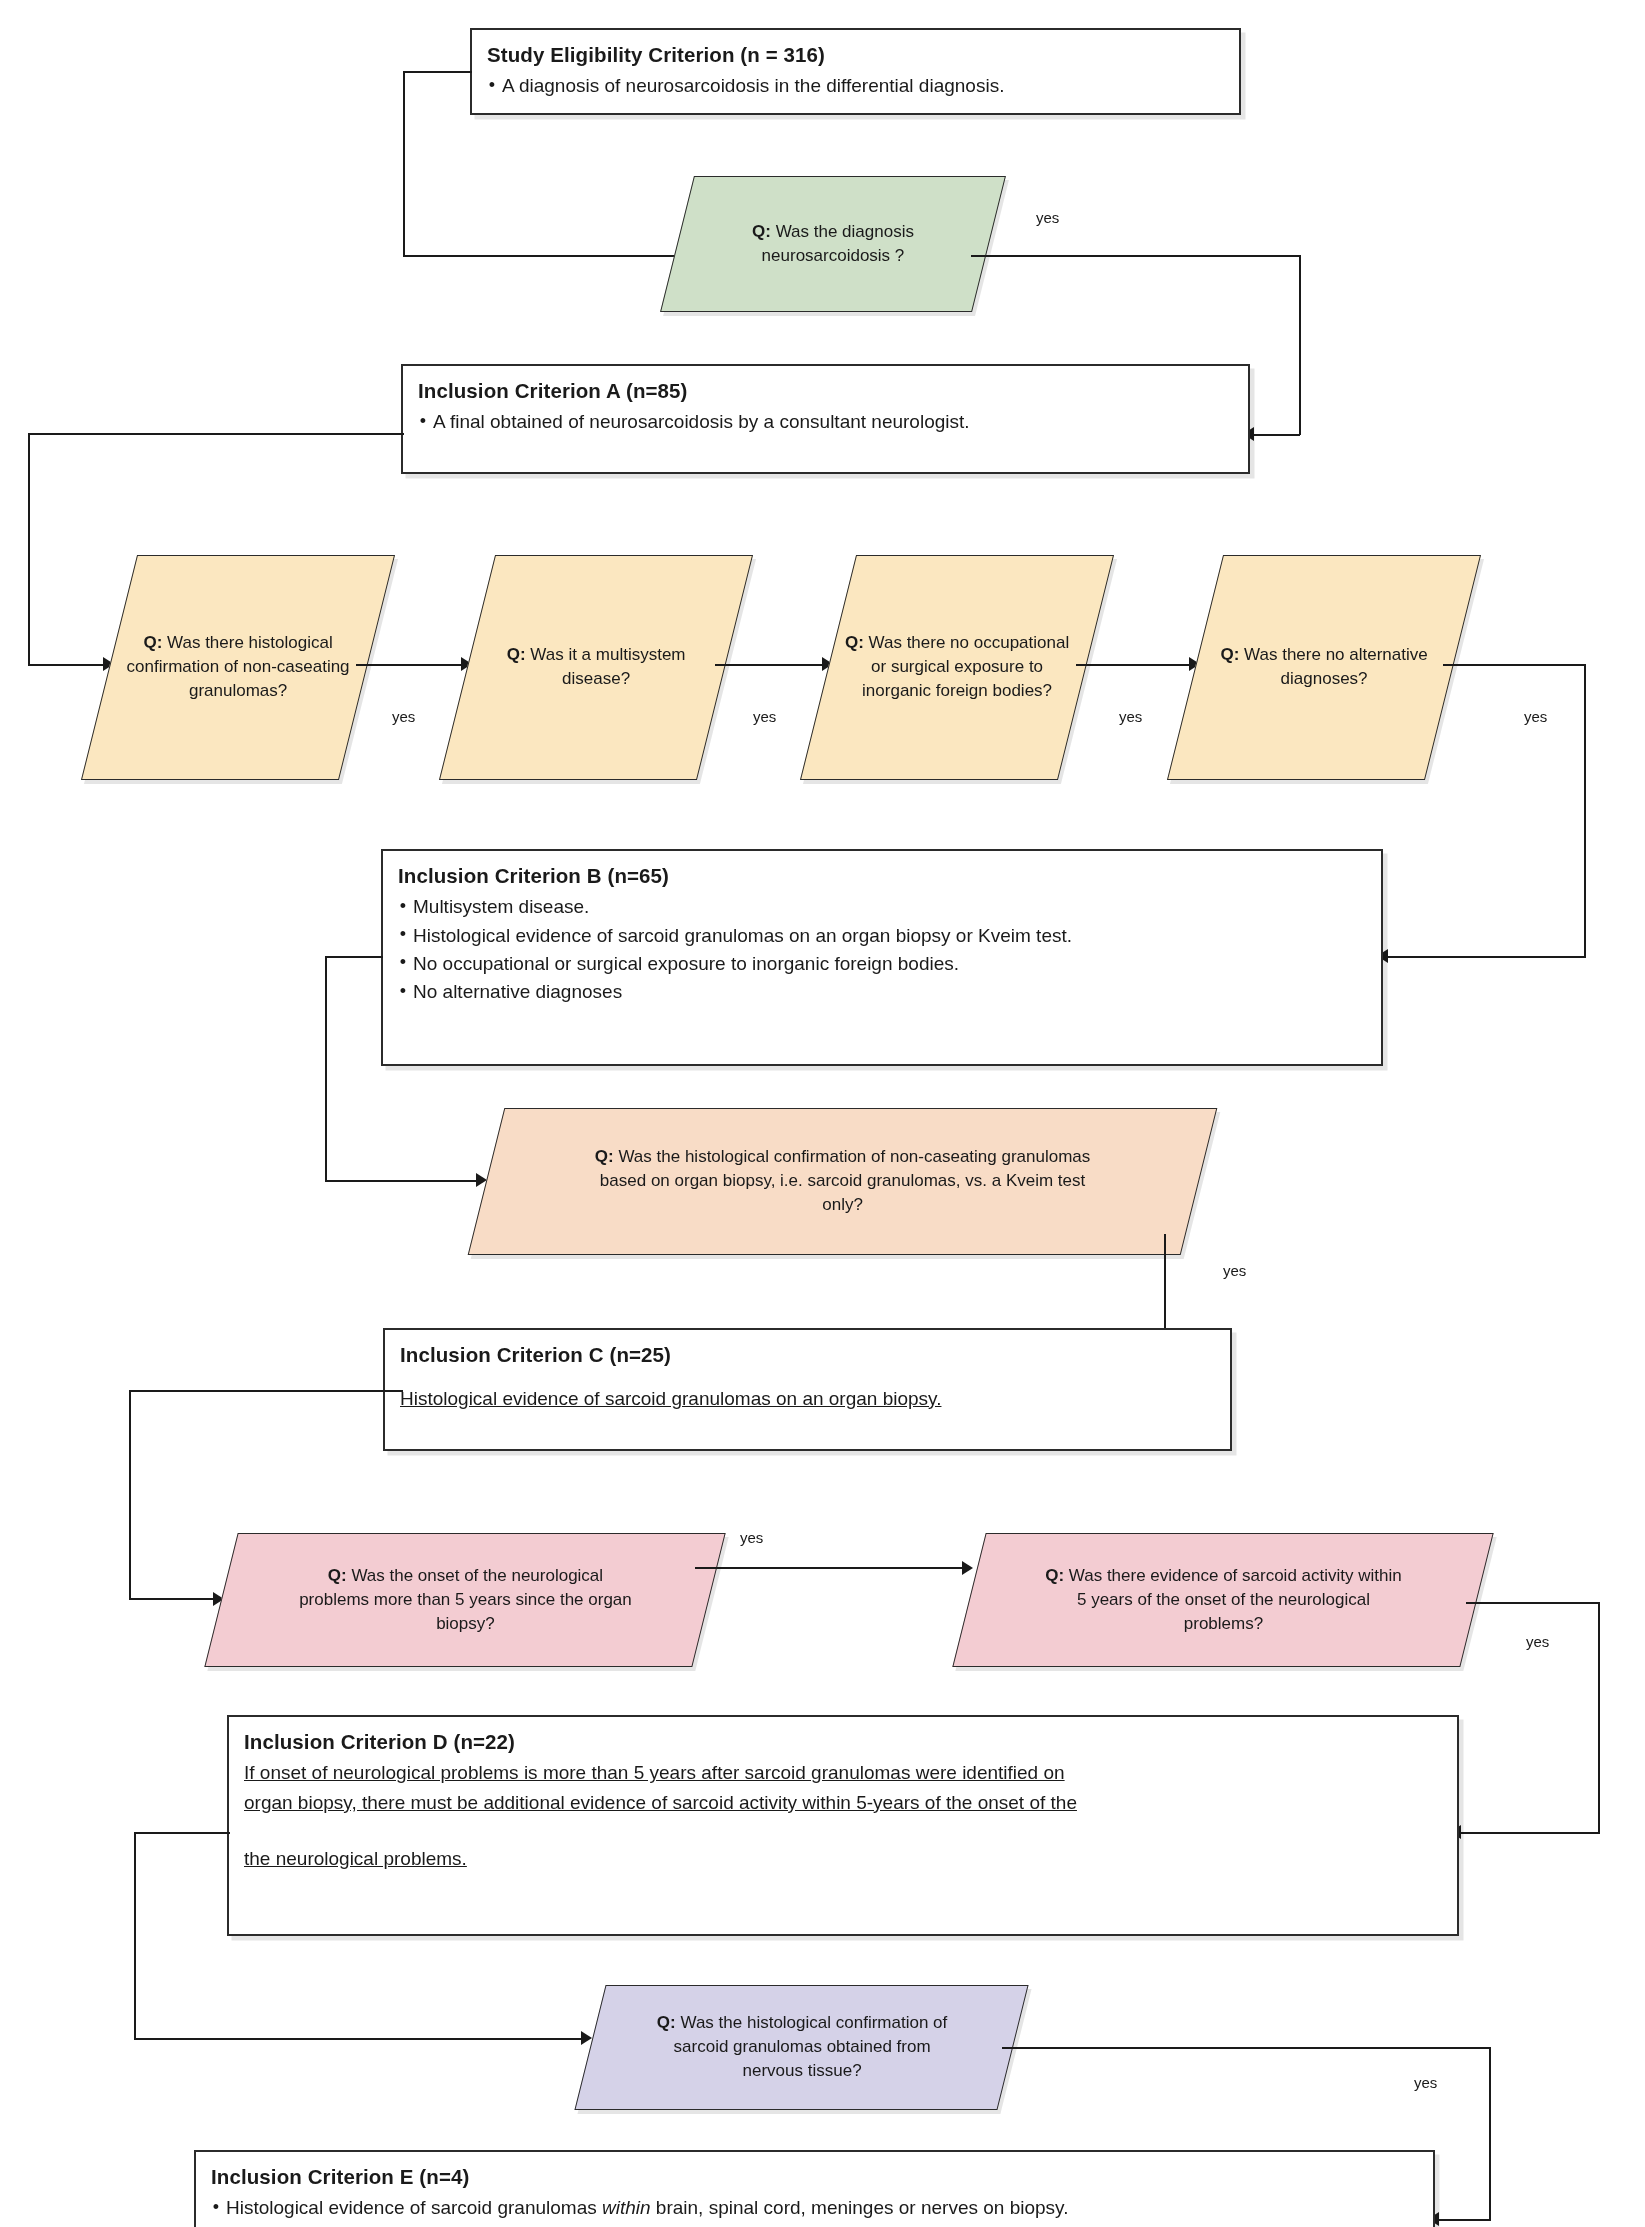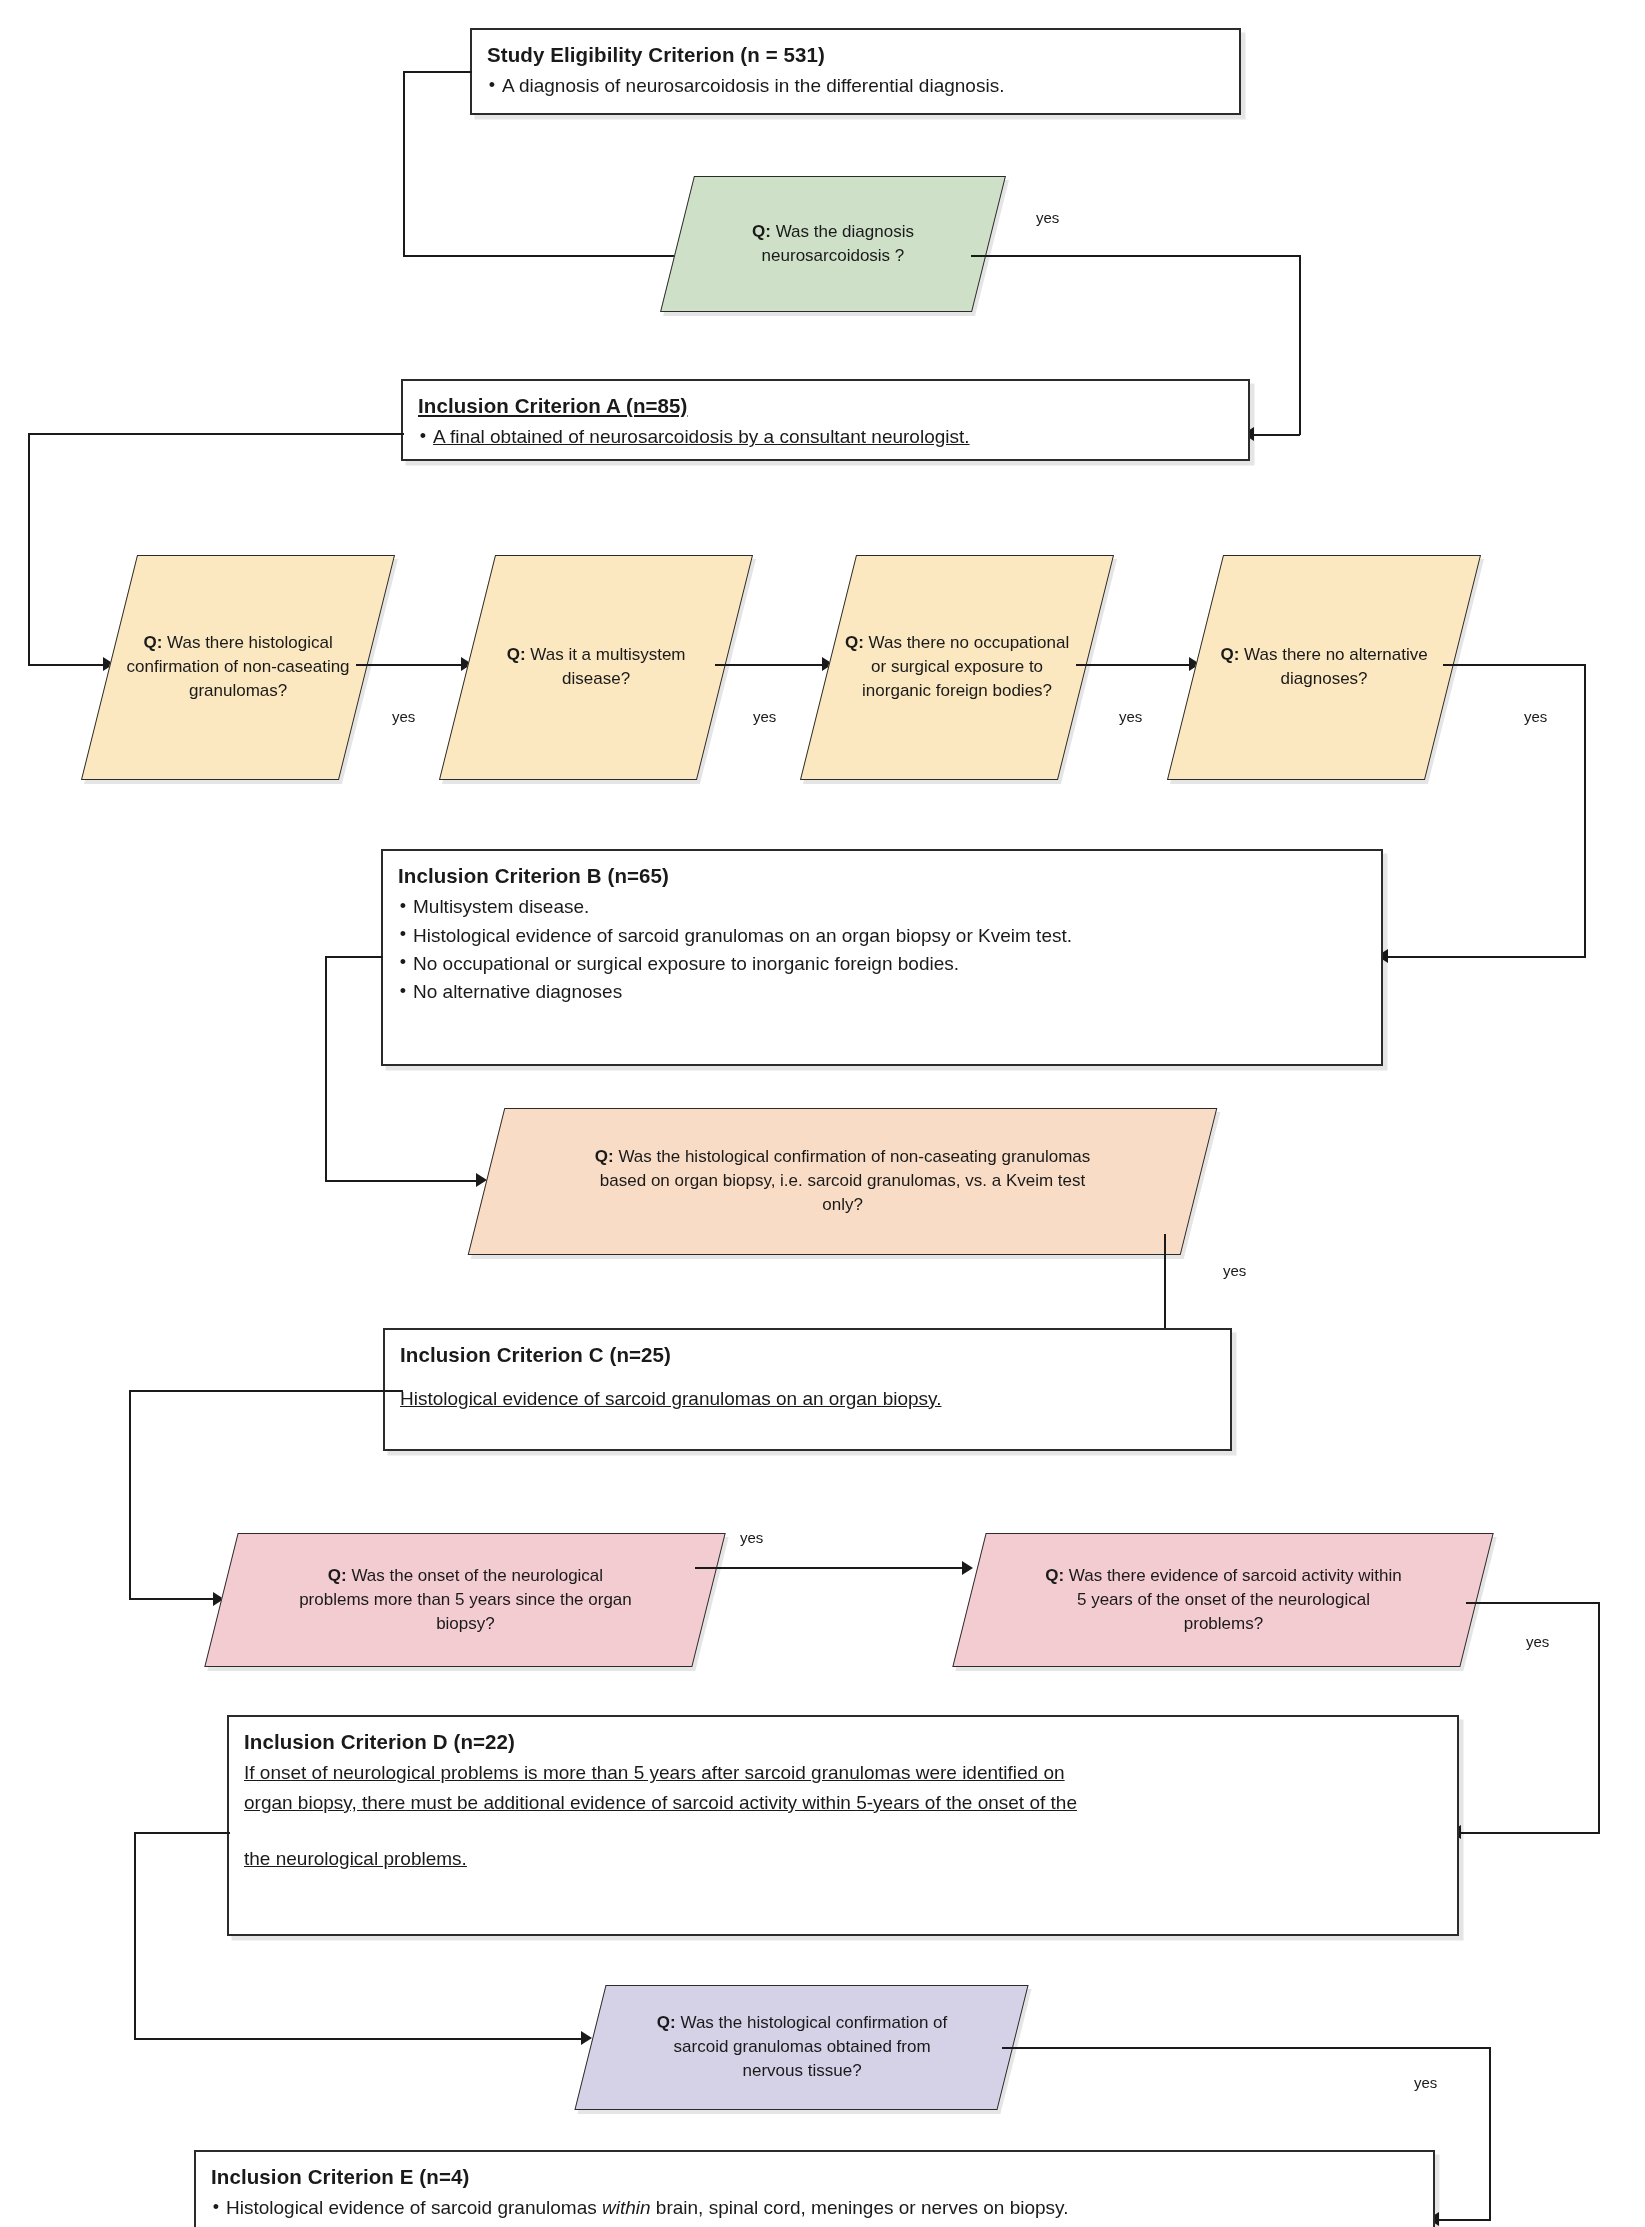--- a/index.html
+++ b/index.html
@@ -107,21 +107,21 @@
     color: #1a1a1a;
     white-space: nowrap;
   }
 </style>
 </head>
 <body>
 
 <div id="canvas">
 
   <div class="box" style="left:470px; top:28px; width:771px; height:87px;">
-    <div class="box-title">Study Eligibility Criterion (n = 531)</div>
+    <div class="box-title">Study Eligibility Criterion (n = 316)</div>
     <div class="box-body">
       <ul>
         <li>A diagnosis of neurosarcoidosis in the differential diagnosis.</li>
       </ul>
     </div>
   </div>
 
   <div class="v-line" style="left:403px; top:71px; height:185px;"></div>
   <div class="h-line" style="left:403px; top:71px; width:69px;"></div>
   <div class="h-line" style="left:403px; top:255px; width:281px;"></div>
@@ -132,21 +132,21 @@
       <b>Q:</b><span> Was the diagnosis neurosarcoidosis ?</span>
     </div>
   </div>
 
   <div class="h-line" style="left:971px; top:255px; width:330px;"></div>
   <div class="v-line" style="left:1299px; top:255px; height:180px;"></div>
   <div class="h-line" style="left:1247px; top:434px; width:53px;"></div>
   <div class="arrow-l" style="left:1243px; top:427px;"></div>
   <div class="edge-label" style="left:1036px; top:209px;">yes</div>
 
-  <div class="box" style="left:401px; top:379px; width:849px; height:82px;text-decoration:underline;">
+  <div class="box" style="left:401px; top:364px; width:849px; height:110px;">
     <div class="box-title">Inclusion Criterion  A (n=85)</div>
     <div class="box-body">
       <ul>
         <li>A final obtained of neurosarcoidosis by a consultant neurologist.</li>
       </ul>
     </div>
   </div>
 
   <div class="v-line" style="left:28px; top:433px; height:232px;"></div>
   <div class="h-line" style="left:28px; top:433px; width:376px;"></div>

